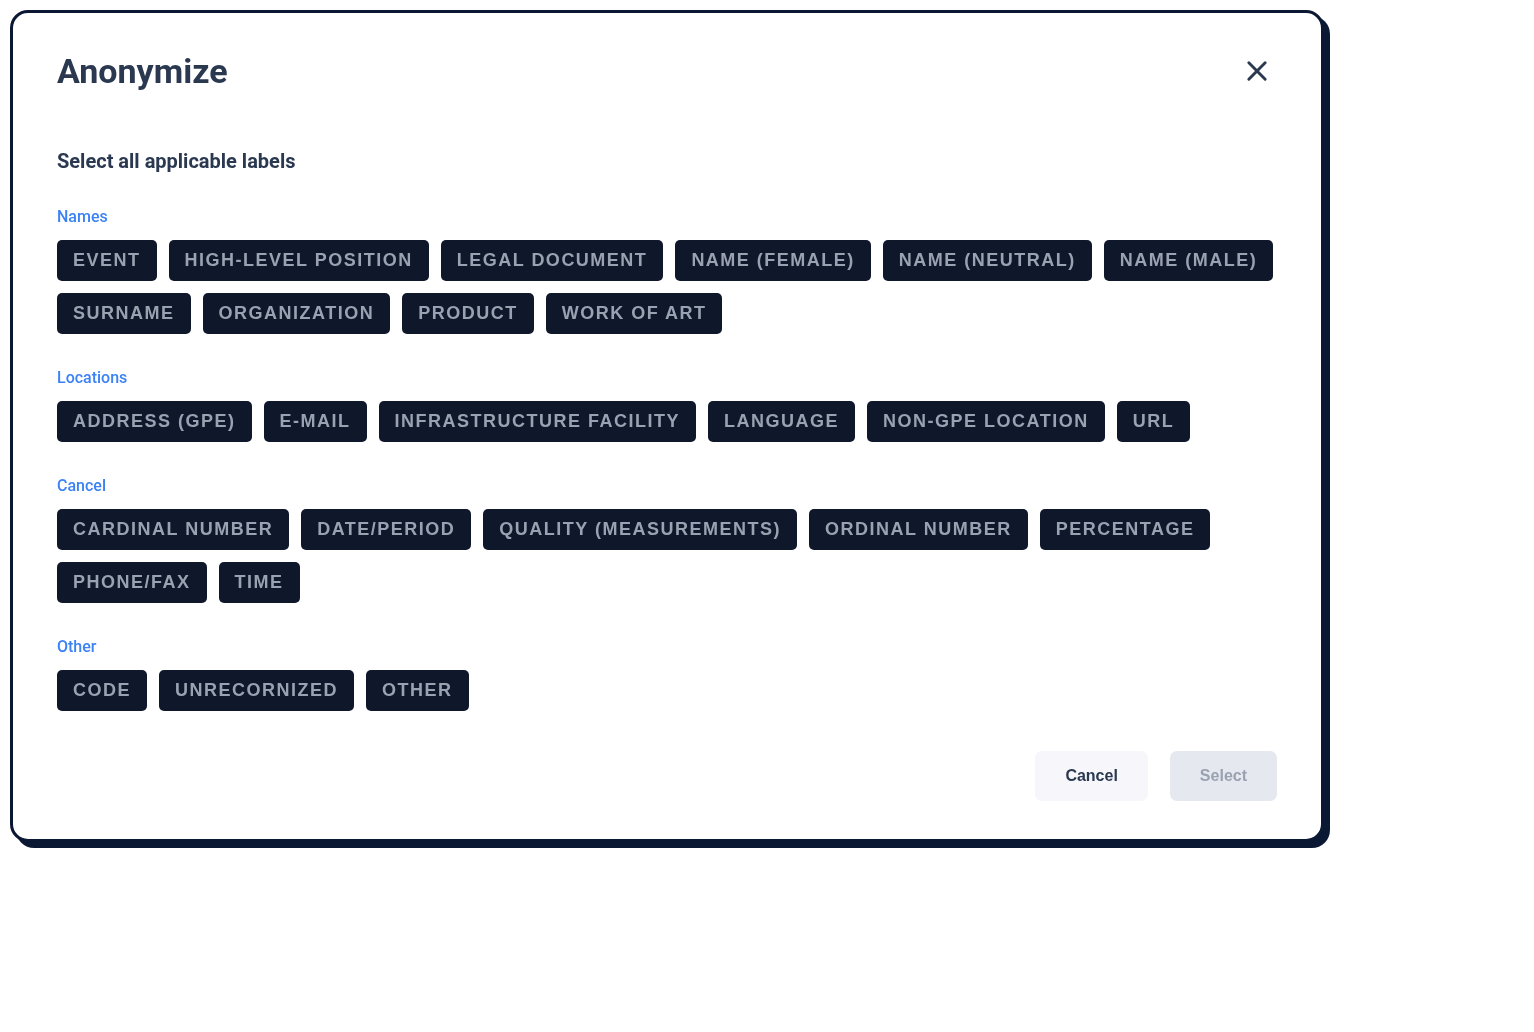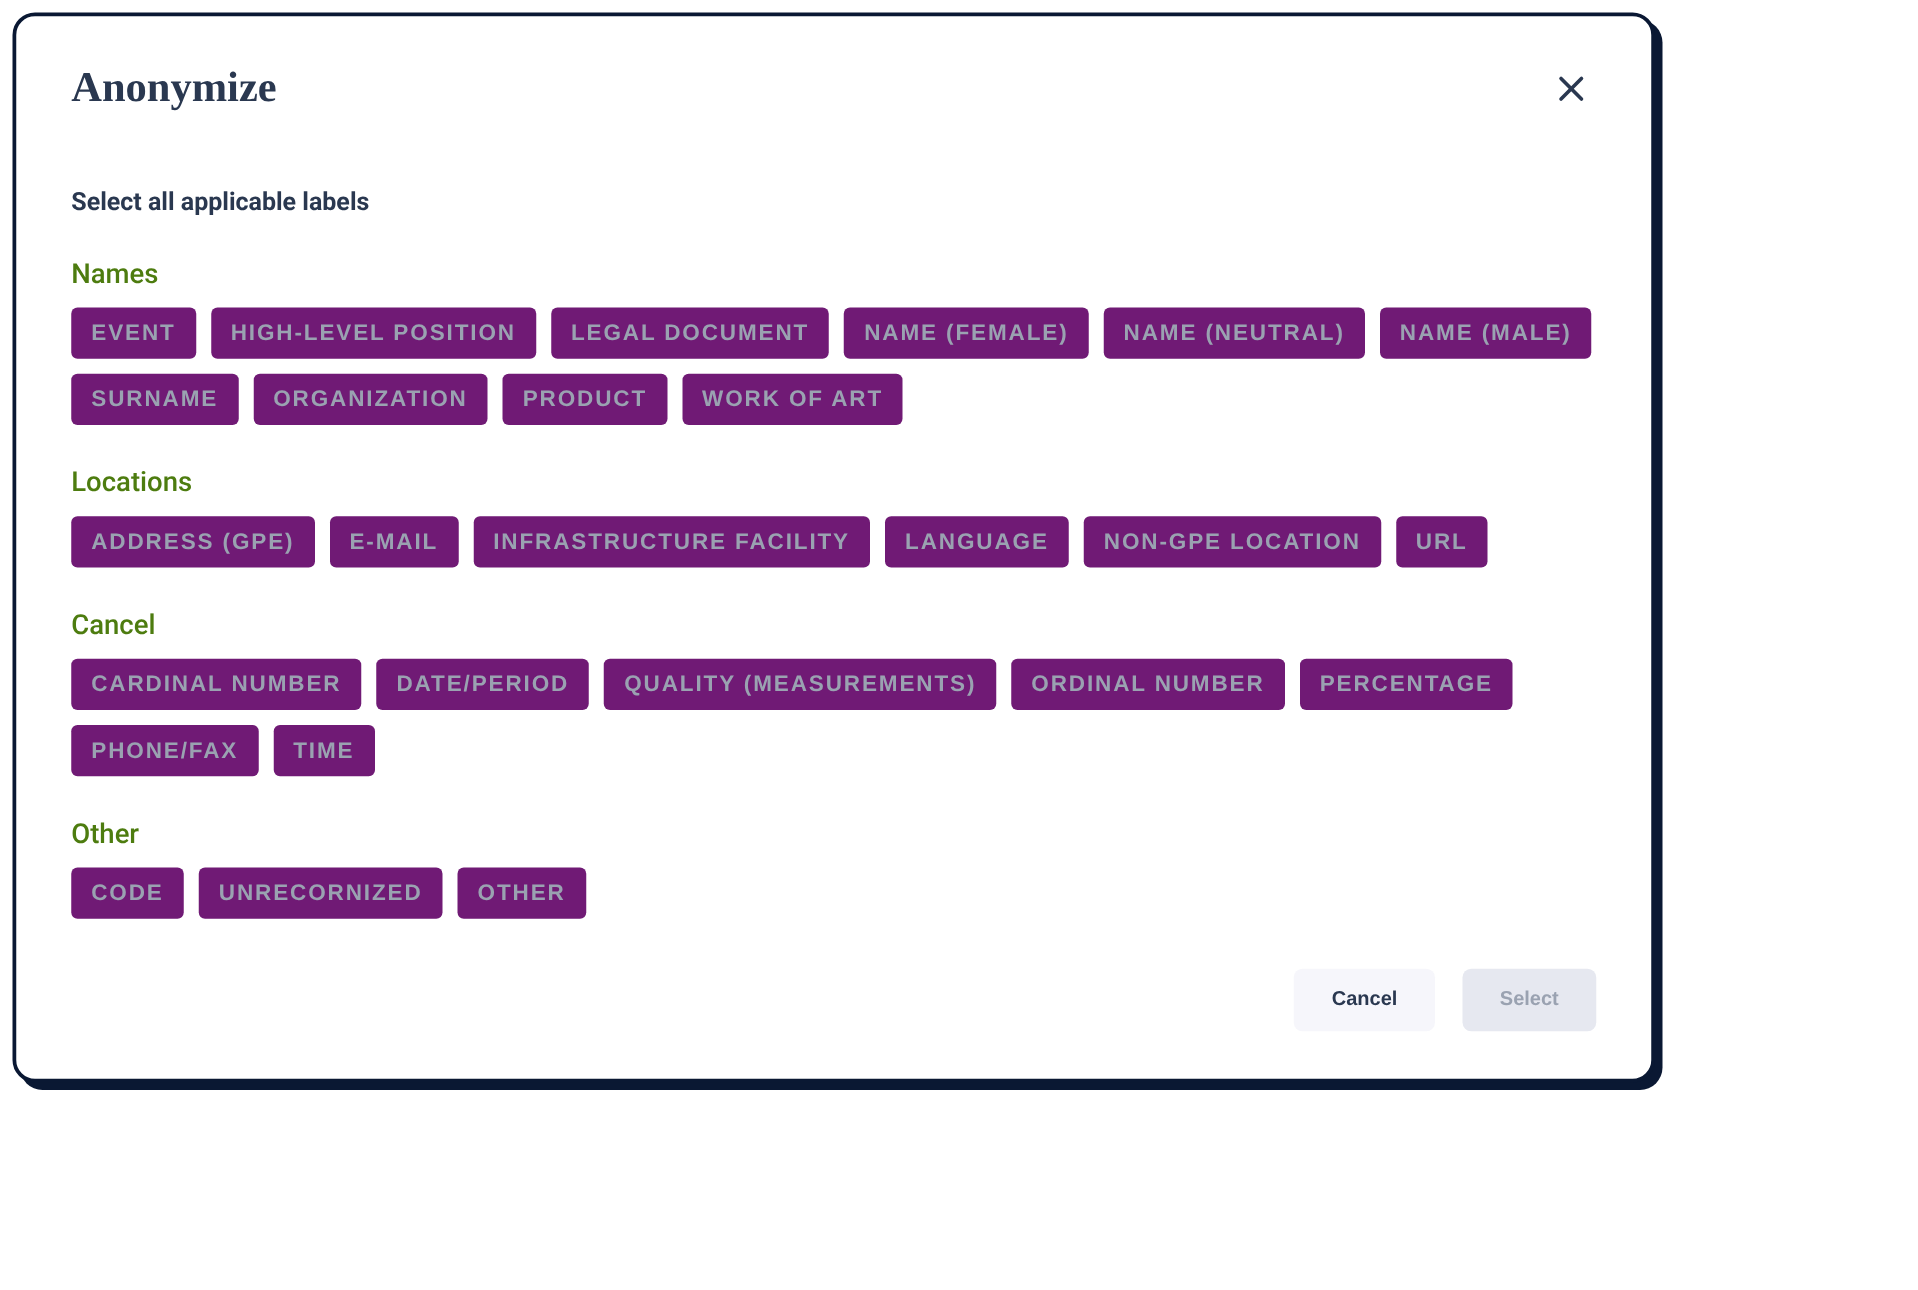--- a/index.html
+++ b/index.html
@@ -20,21 +20,20 @@
       background: #fff;
       box-shadow: 6px 6px 0 0 #0a1833;
       padding: 38px 44px 38px 44px;
       position: relative;
     }
     .header {
       display: flex;
       justify-content: space-between;
       align-items: center;
       margin-bottom: 58px;
-      font-family: Liberation Serif, serif;
     }
     .title {
       font-size: 34px;
       font-weight: 700;
       color: #2a3850;
     }
     .close-btn {
       background: transparent;
       border: none;
       cursor: pointer;
@@ -46,32 +45,32 @@
     }
     .close-btn svg { width: 28px; height: 28px; }
     .instruction {
       font-size: 20px;
       font-weight: 700;
       color: #2a3850;
       margin-bottom: 34px;
     }
     .group { margin-bottom: 34px; }
     .group-title {
-      font-size: 22px;
+      font-size: 16px;
       font-weight: 500;
-      color: #4d7c0f;
+      color: #3b82f6;
       margin-bottom: 14px;
     }
     .chips {
       display: flex;
       flex-wrap: wrap;
       gap: 12px;
     }
     .chip {
-      background: #701a75;
+      background: #0f172a;
       color: #9aa2b1;
       border: none;
       border-radius: 5px;
       padding: 10px 16px;
       font-size: 18px;
       font-weight: 700;
       letter-spacing: 1.5px;
       text-transform: uppercase;
       cursor: pointer;
       white-space: nowrap;

